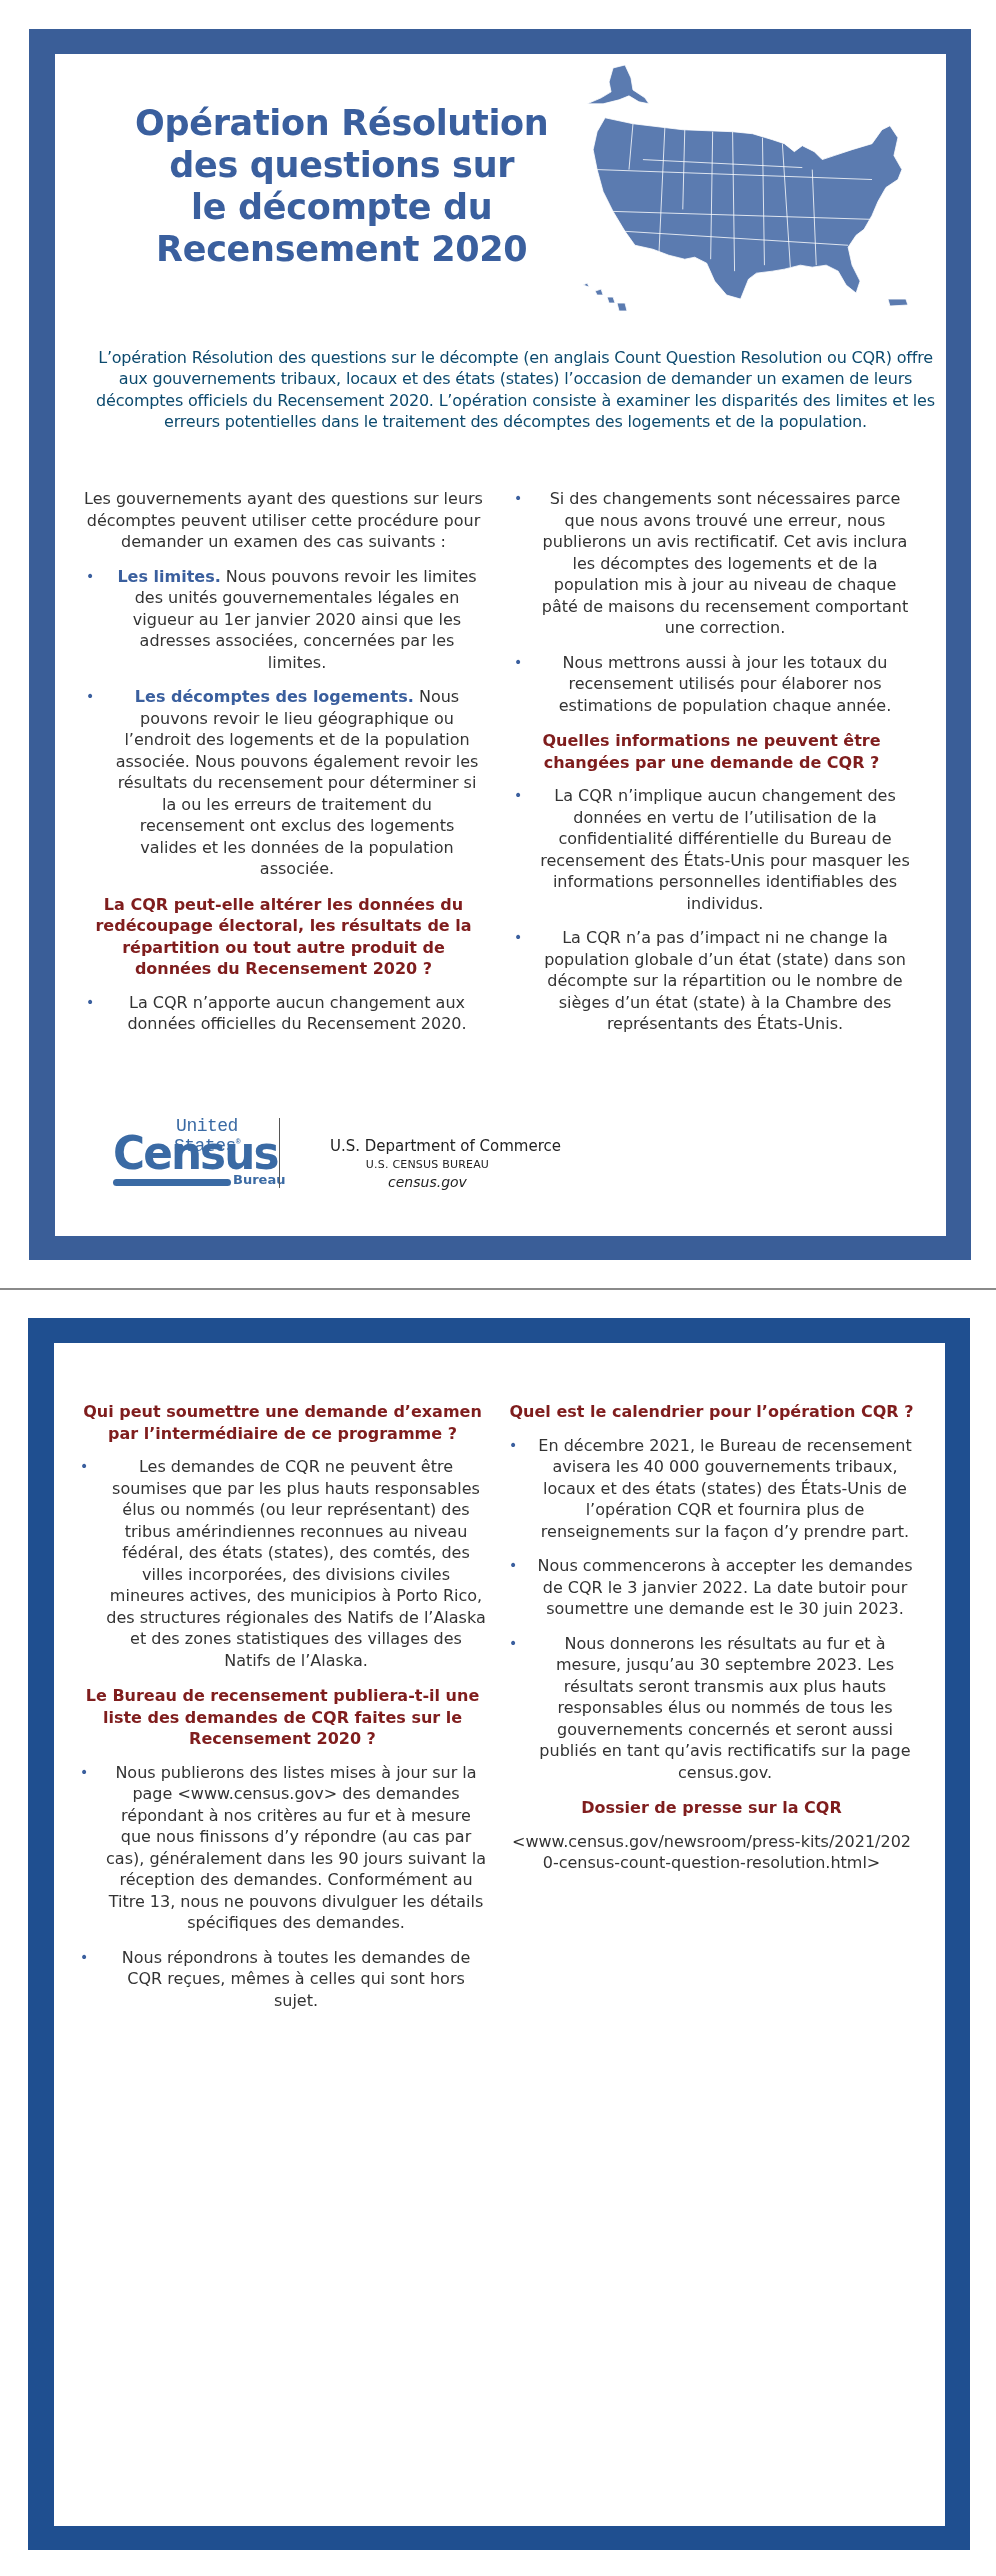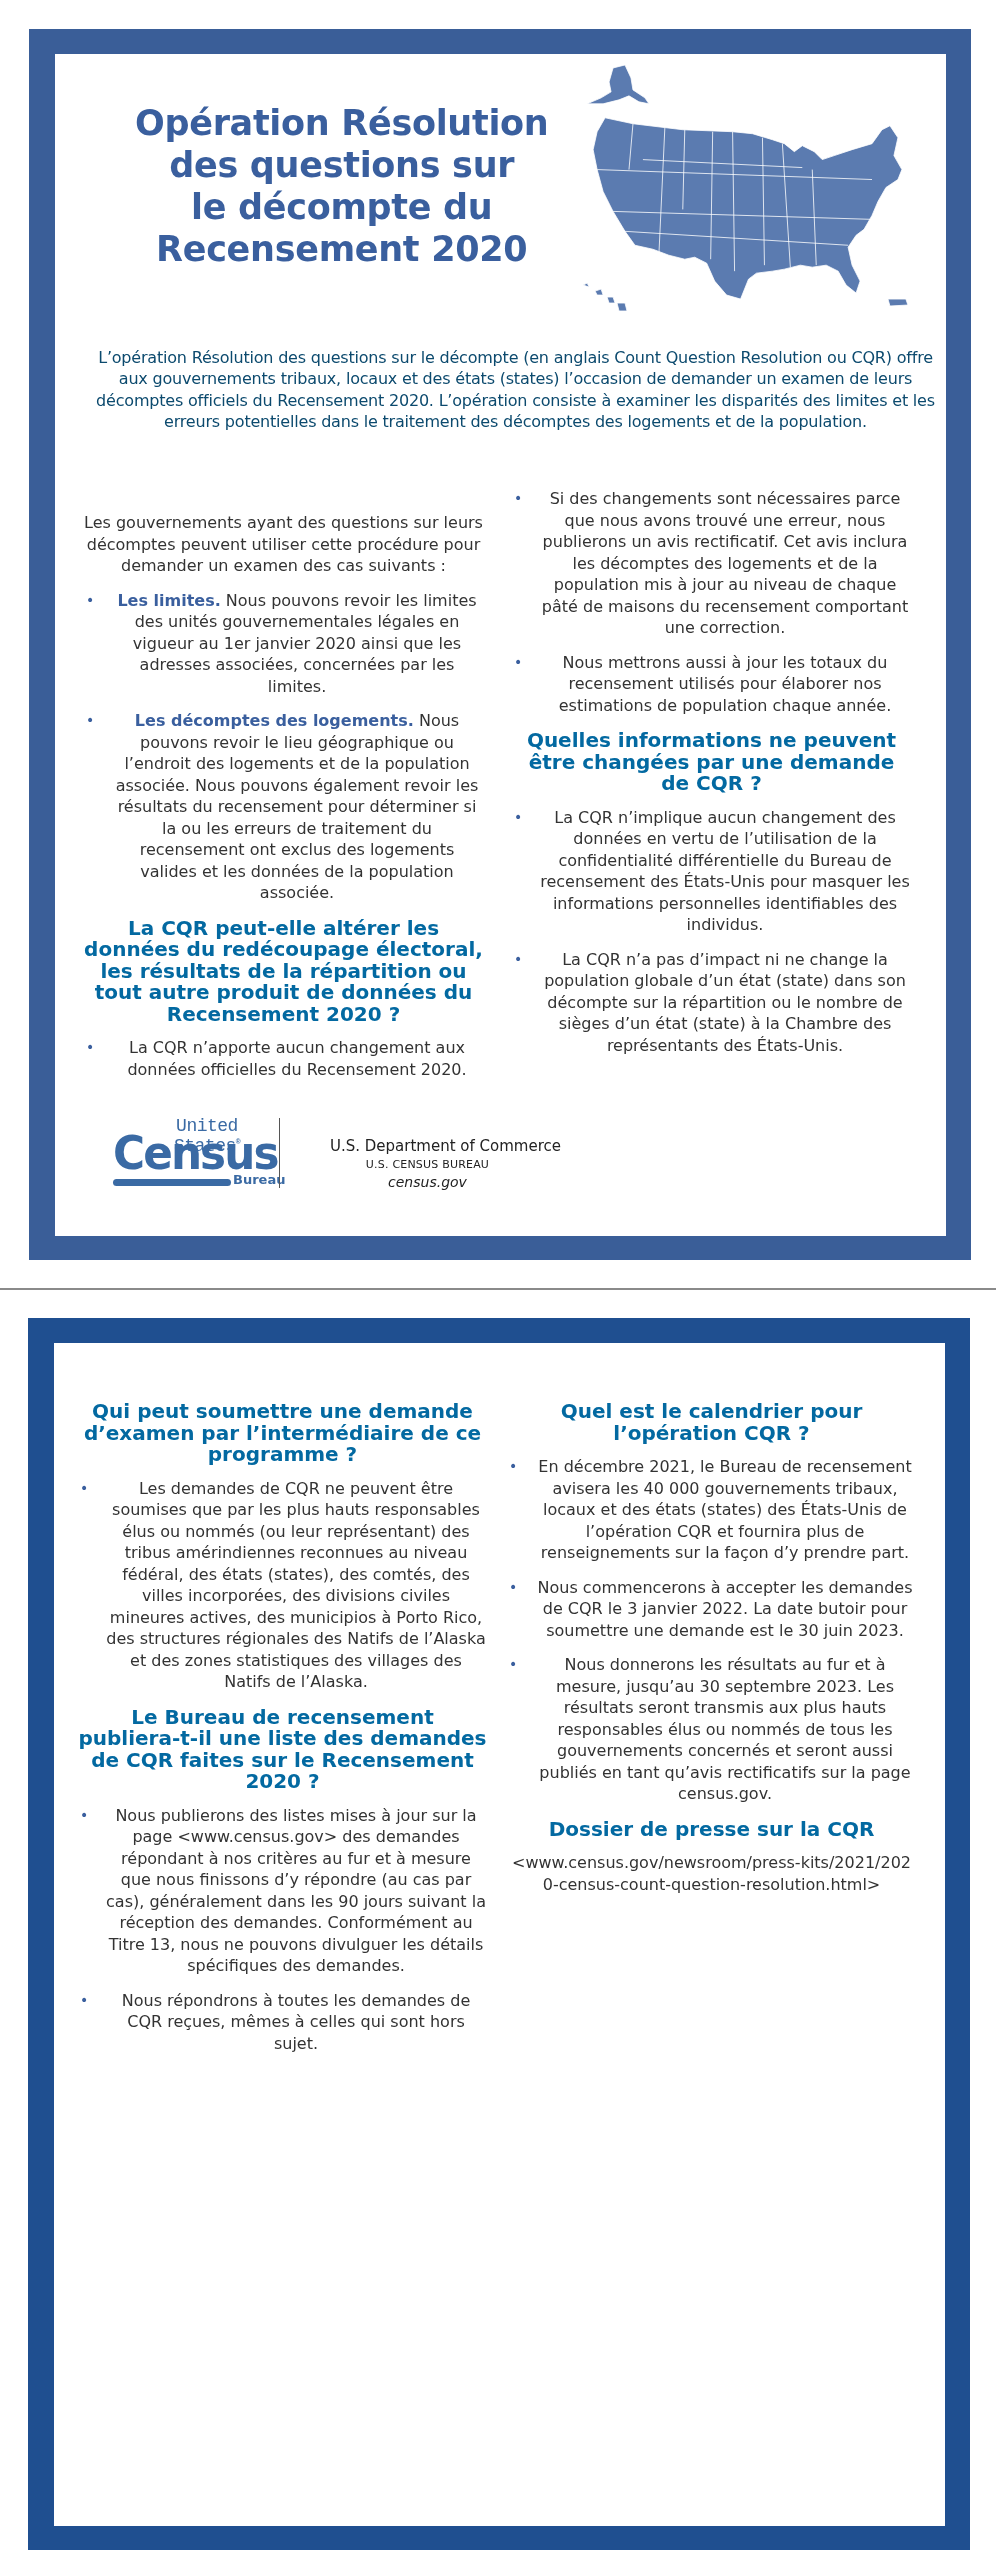--- a/index.html
+++ b/index.html
@@ -17,27 +17,27 @@
            font-family: "DejaVu Sans", sans-serif; font-weight: bold;
            font-size: 35px; line-height: 42px; color: #3a5f9e; letter-spacing: -0.3px; }
   .title span { display: block; }
 
   .map { position: absolute; left: 518px; top: 6px; width: 359px; height: 251px; }
 
   .intro { position: absolute; left: 29px; top: 285px; width: 847px; margin: 8px;
            font-size: 16px; line-height: 21.4px; color: #0c4a6e; letter-spacing: -0.2px; }
 
   .col { position: absolute; width: 399px; font-size: 16px; line-height: 21.5px; color: #333; }
-  .p1-left { left: 29px; top: 458px; }
+  .p1-left { left: 29px; top: 434px; }
   .p1-right { left: 457px; top: 434px; }
   .p2-left { left: 24px; top: 58px; width: 409px; }
   .p2-right { left: 453px; top: 58px; width: 409px; }
 
   .col p { margin: 0 0 13px 0; }
-  .col h3 { margin: 0 0 12px 0; font-size: 20px; line-height: 21.5px; font-weight: bold; color: #0369a1; }
+  .col h3 { margin: 0 0 12px 0; font-size: 16px; line-height: 21.5px; font-weight: bold; color: #7f1d1d; }
   .col ul { list-style: none; margin: 0 0 14px 0; padding: 0; }
   .col li { position: relative; padding-left: 27px; margin-bottom: 13px; }
   .col li .bullet { position: absolute; left: 2px; top: 0; color: #3a5f9e; font-size: 14px; }
   .col li .lead { font-weight: bold; color: #3a5f9e; }
   .col .url { margin: 0; word-break: break-all; }
 
   .footer { position: absolute; left: 50px; top: 1052px; height: 90px; width: 598px; }
   .logo { position: absolute; left: 0; top: 0; width: 169px; height: 86px; }
   .logo .us { position: absolute; left: 35px; top: 10px; font-family: Liberation Mono, monospace;
               font-size: 18px; color: #3a6aa4; letter-spacing: -0.5px; }

